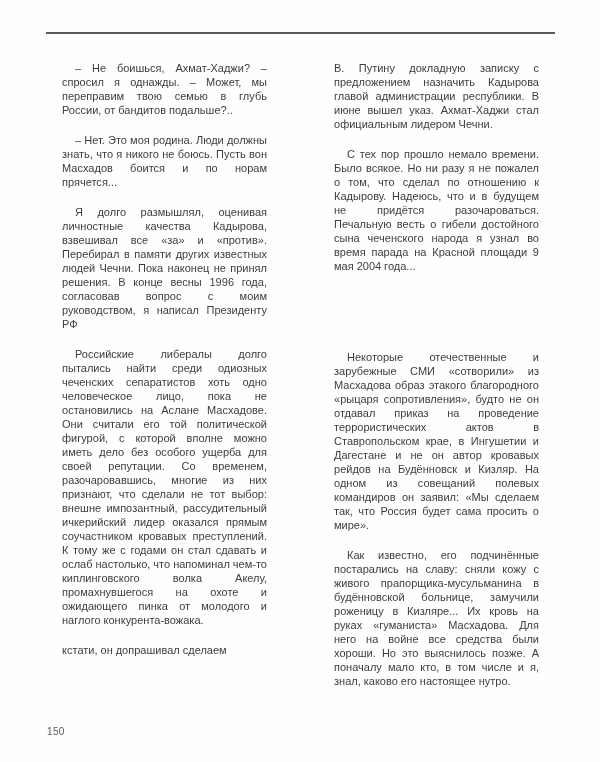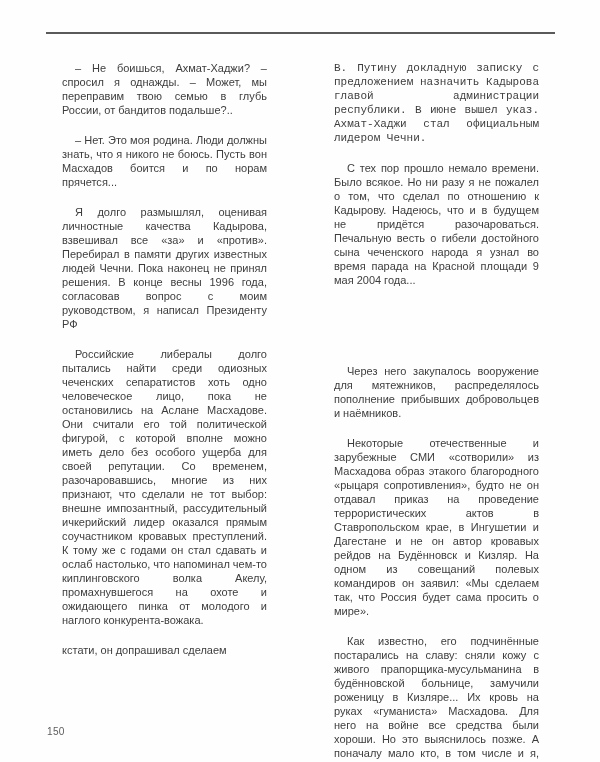--- a/index.html
+++ b/index.html
@@ -62,21 +62,21 @@
     text-indent: 13px;
     color: #3d3d3d;
     hyphens: manual;
     word-spacing: -0.1px;
     letter-spacing: 0.01px;
   }
 
   p.para.no-indent { text-indent: 0; }
 
   
-  p.cont { text-indent: 0; font-family: Liberation Mono, monospace; }
+  p.cont { text-indent: 0; }
 
   
   h2.section-heading {
     margin: 0;
     padding: 0;
     font-size: 16.5px;
     line-height: 20px;
     font-weight: bold;
     font-family: "Liberation Sans", sans-serif;
     font-stretch: condensed;
@@ -132,21 +132,20 @@
     </div>
 
     <div class="col col-right">
       <p class="para cont">В. Путину докладную записку с предложением назначить Кадырова главой администрации республики. В июне вышел указ. Ахмат-Хаджи стал официальным лидером Чечни.</p>
       <p class="para">С тех пор прошло немало времени. Было всякое. Но ни разу я не пожалел о том, что сделал по отношению к Кадырову. Надеюсь, что и в будущем не придётся разочароваться. Печальную весть о гибели достойного сына чеченского народа я узнал во время парада на Красной площади 9 мая 2004 года...</p>
 
       <div class="heading-wrap">
         <h2 class="section-heading" style="visibility:hidden">&nbsp;</h2>
       </div>
 
-      <p class="para">Через него закупалось вооружение для мятежников, распределялось пополнение прибывших добровольцев и наёмников.</p>
       <p class="para">Некоторые отечественные и зарубежные СМИ «сотворили» из Масхадова образ этакого благородного «рыцаря сопротивления», будто не он отдавал приказ на проведение террористических актов в Ставропольском крае, в Ингушетии и Дагестане и не он автор кровавых рейдов на Будённовск и Кизляр. На одном из совещаний полевых командиров он заявил: «Мы сделаем так, что Россия будет сама просить о мире».</p>
       <p class="para">Как известно, его подчинённые постарались на славу: сняли кожу с живого прапорщика-мусульманина в будённовской больнице, замучили роженицу в Кизляре... Их кровь на руках «гуманиста» Масхадова. Для него на войне все средства были хороши. Но это выяснилось позже. А поначалу мало кто, в том числе и я, знал, каково его настоящее нутро.</p>
     </div>
 
   </div>
 
   <div class="page-number">150</div>
 
 </div>
 

